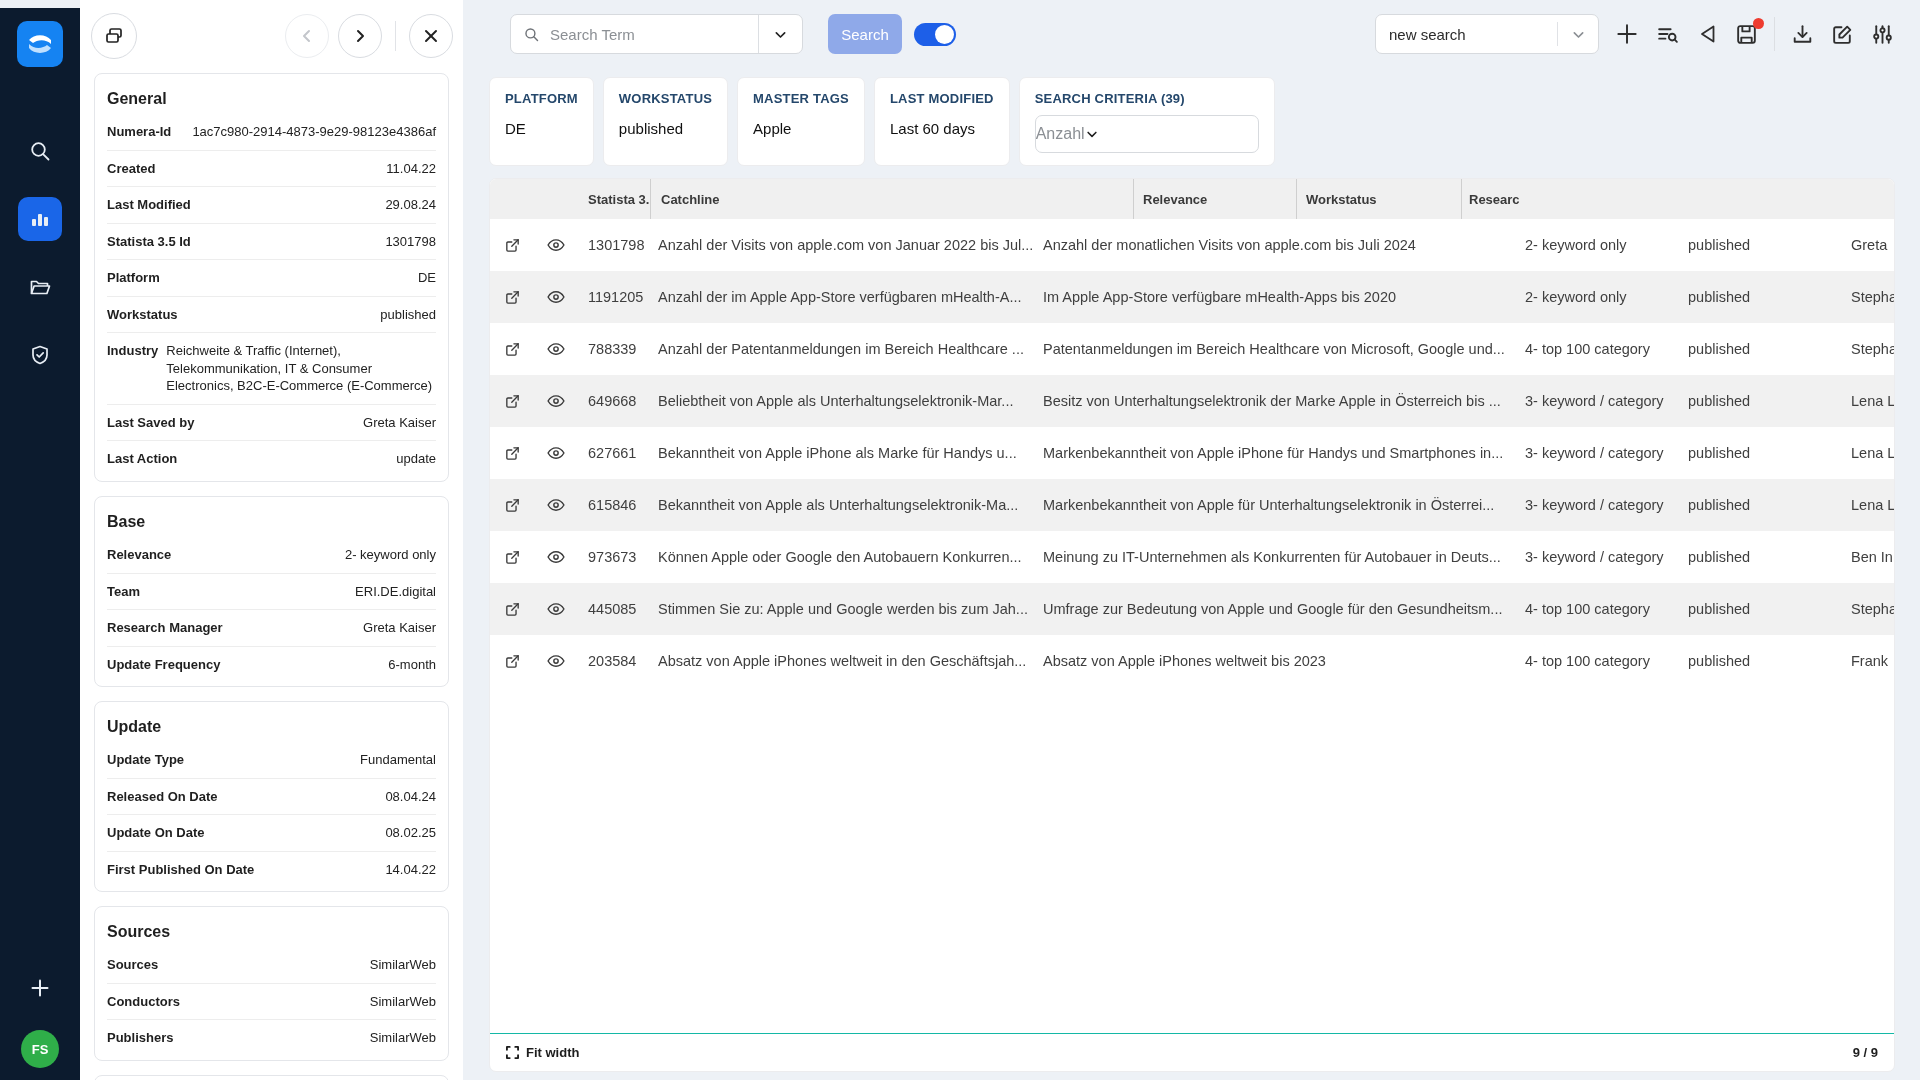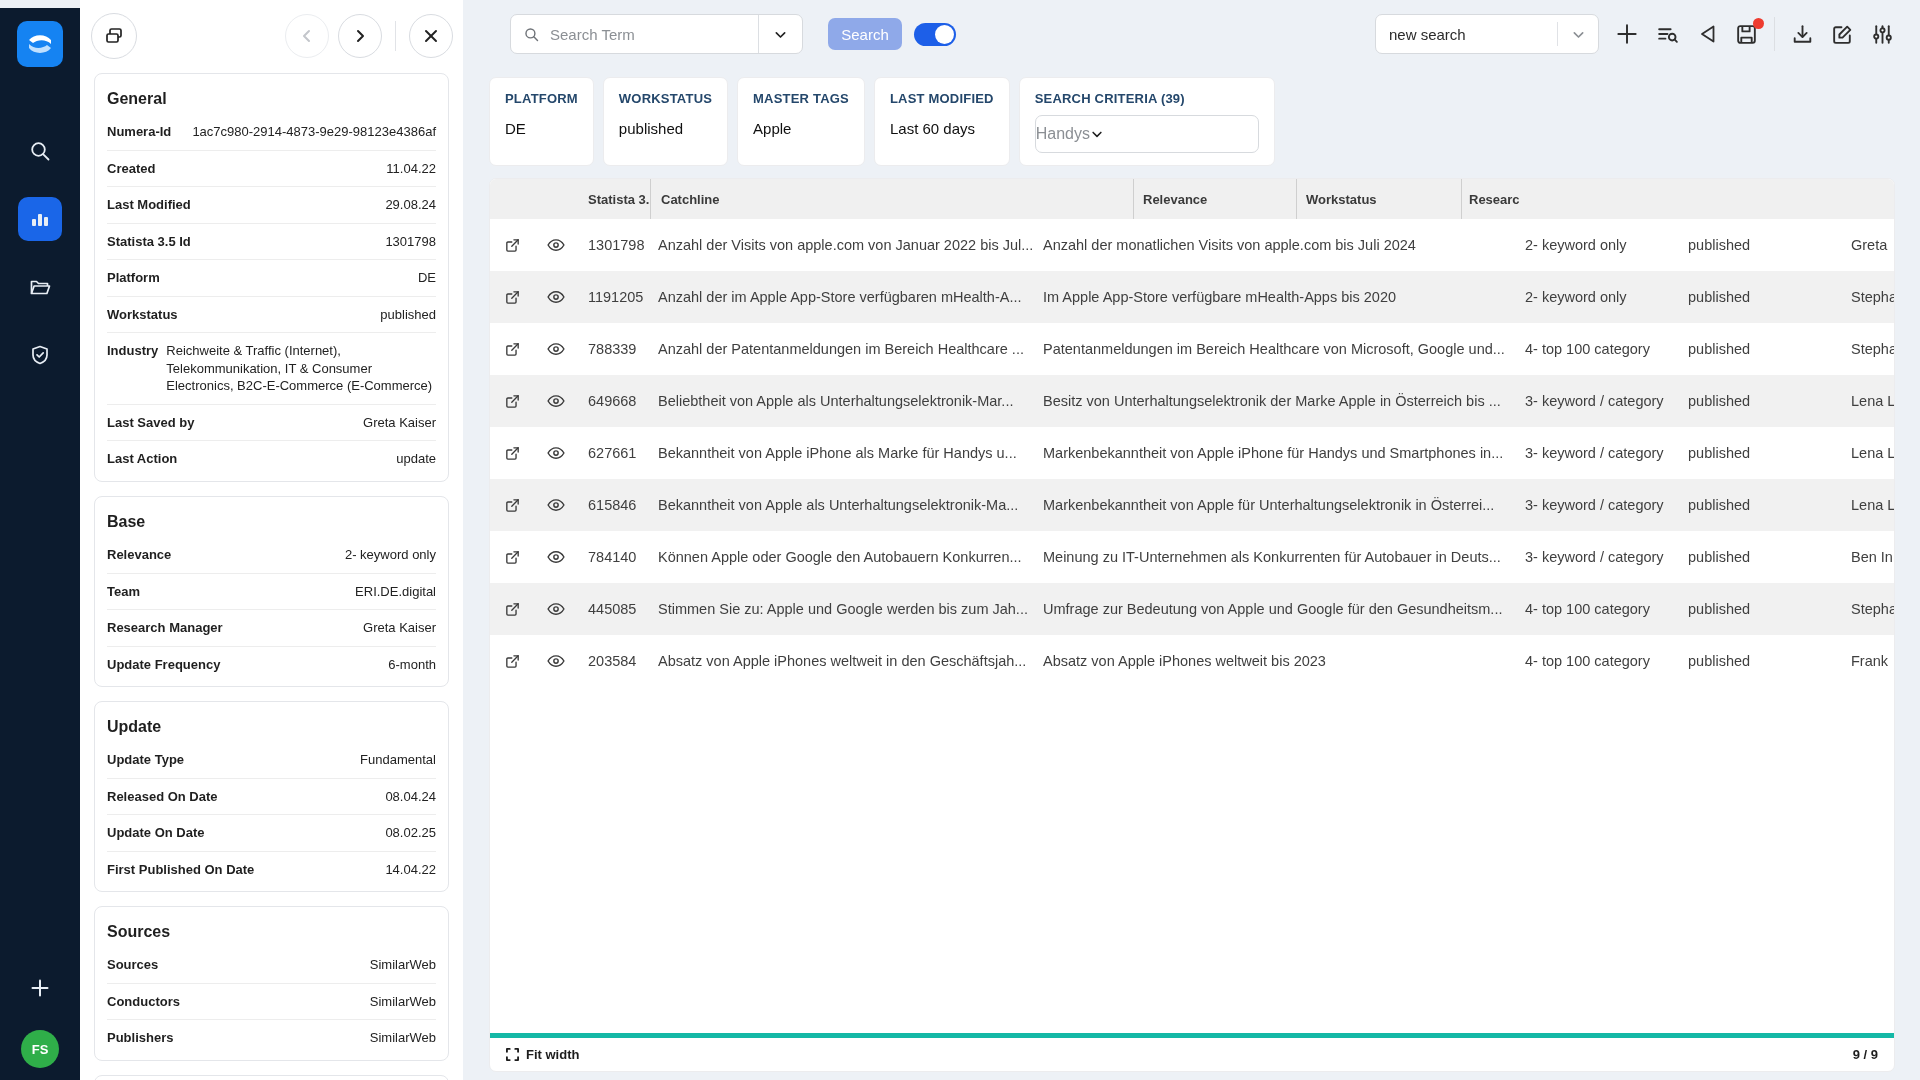--- a/index.html
+++ b/index.html
@@ -42,21 +42,21 @@
   .main{position:absolute;left:463px;top:0;right:0;bottom:0;background:#edf1f6;}
   .topbar{display:flex;align-items:center;padding:14px 25px 0 26px;}
   .search-box{width:293px;height:40px;background:#fff;border:1px solid #d7dade;border-radius:7px;
     display:flex;align-items:center;overflow:hidden;margin-left:21px;}
   .search-box .mag{color:#6f7378;margin:0 8px 0 12px;}
   .search-box input{border:none;outline:none;flex:1;font-size:15px;color:#333;background:transparent;
     font-family:inherit;}
   .search-box input::placeholder{color:#8b8f94;}
   .search-dd{width:44px;align-self:stretch;border-left:1px solid #dcdfe3;display:flex;align-items:center;
     justify-content:center;color:#222;cursor:pointer;}
-  .search-btn{margin-left:25px;width:74px;height:32px;border:none;border-radius:7px;background:#8fa9e9;
+  .search-btn{margin-left:25px;width:74px;height:40px;border:none;border-radius:7px;background:#8fa9e9;
     color:#fff;font-size:15px;font-family:inherit;cursor:pointer;}
   .toggle{margin-left:12px;width:42px;height:23px;border-radius:12px;background:#1d5fe8;position:relative;cursor:pointer;}
   .toggle .knob{position:absolute;right:2px;top:2px;width:19px;height:19px;border-radius:50%;background:#fff;}
   .top-right{margin-left:auto;display:flex;align-items:center;gap:15px;}
   .select-box{width:224px;height:40px;background:#fff;border:1px solid #d7dade;border-radius:7px;
     display:flex;align-items:center;overflow:hidden;cursor:pointer;}
   .select-box .sel-text{flex:1;padding-left:13px;font-size:15px;color:#2b2b2b;white-space:nowrap;}
   .select-box .sel-div{width:1px;height:24px;background:#e0e2e6;}
   .select-box .sel-chev{width:40px;display:flex;align-items:center;justify-content:center;color:#8b8f94;}
   .tool-icon{color:#2e2e2e;cursor:pointer;position:relative;display:flex;align-items:center;justify-content:center;}
@@ -85,21 +85,21 @@
   .c-headline{width:383px;flex:none;padding-left:8px;}
   .c-catchline{width:483px;flex:none;padding-left:10px;}
   .c-relevance{width:163px;flex:none;padding-left:9px;}
   .c-workstatus{width:165px;flex:none;padding-left:9px;}
   .c-researcher{flex:1;padding-left:7px;overflow:hidden;}
   .trow{height:52px;display:flex;align-items:center;font-size:14.5px;color:#3f3f3f;flex:none;cursor:pointer;}
   .trow:nth-child(even){background:#f1f1f1;}
   .cell{white-space:nowrap;overflow:hidden;}
   .row-icon{color:#3a3a3a;cursor:pointer;display:flex;}
   .tspacer{flex:1;background:#fff;}
-  .tfoot{height:38px;border-top:5px solid #14b8a6;display:flex;align-items:center;padding:0 16px;flex:none;
+  .tfoot{height:38px;border-top:1px solid #14b8a6;display:flex;align-items:center;padding:0 16px;flex:none;
     font-size:13px;font-weight:bold;color:#1d1d1d;}
   .fitw{display:flex;align-items:center;gap:7px;cursor:pointer;}
   .page-ind{margin-left:auto;}
 </style>
 </head>
 <body>
 
 <div class="sidebar">
   <div class="logo-tile">
     <svg width="30" height="30" viewBox="0 0 30 30">
@@ -389,21 +389,21 @@
         <div class="chip-label">MASTER TAGS</div>
         <div class="chip-value">Apple</div>
       </div>
       <div class="chip">
         <div class="chip-label">LAST MODIFIED</div>
         <div class="chip-value">Last 60 days</div>
       </div>
       <div class="chip criteria">
       <div class="chip-label">SEARCH CRITERIA (39)</div>
       <div class="mini-select">
-        <span class="sel-text">Handys</span>
+        <span class="sel-text">Anzahl</span>
         <span class="sel-div"></span>
         <span class="sel-chev">
           <svg width="14" height="14" viewBox="0 0 18 18" fill="none" stroke="currentColor" stroke-width="2" stroke-linecap="round" stroke-linejoin="round">
               <polyline points="4,7 9,12 14,7"></polyline>
             </svg>
         </span>
       </div>
     </div>
   </div>
 
@@ -551,21 +551,21 @@
               <path d="M14 4h6v6"></path>
               <path d="M20 4l-9 9"></path>
             </svg>
           </span>
           <span class="cell c-eye row-icon">
             <svg width="20" height="20" viewBox="0 0 24 24" fill="none" stroke="currentColor" stroke-width="1.7">
               <path d="M2.5 12S6 5.8 12 5.8 21.5 12 21.5 12 18 18.2 12 18.2 2.5 12 2.5 12z"></path>
               <circle cx="12" cy="12" r="2.6"></circle>
             </svg>
           </span>
-          <span class="cell c-id">784140</span>
+          <span class="cell c-id">973673</span>
           <span class="cell c-headline">Können Apple oder Google den Autobauern Konkurren...</span>
           <span class="cell c-catchline">Meinung zu IT-Unternehmen als Konkurrenten für Autobauer in Deuts...</span>
           <span class="cell c-relevance">3- keyword / category</span>
           <span class="cell c-workstatus">published</span>
           <span class="cell c-researcher">Ben In</span>
         </div>
         <div class="trow">
           <span class="cell c-ext row-icon">
             <svg width="17" height="17" viewBox="0 0 24 24" fill="none" stroke="currentColor" stroke-width="1.9" stroke-linecap="round" stroke-linejoin="round">
               <path d="M17 13v5.5A1.5 1.5 0 0 1 15.5 20H5.5A1.5 1.5 0 0 1 4 18.5V8.5A1.5 1.5 0 0 1 5.5 7H11"></path>

